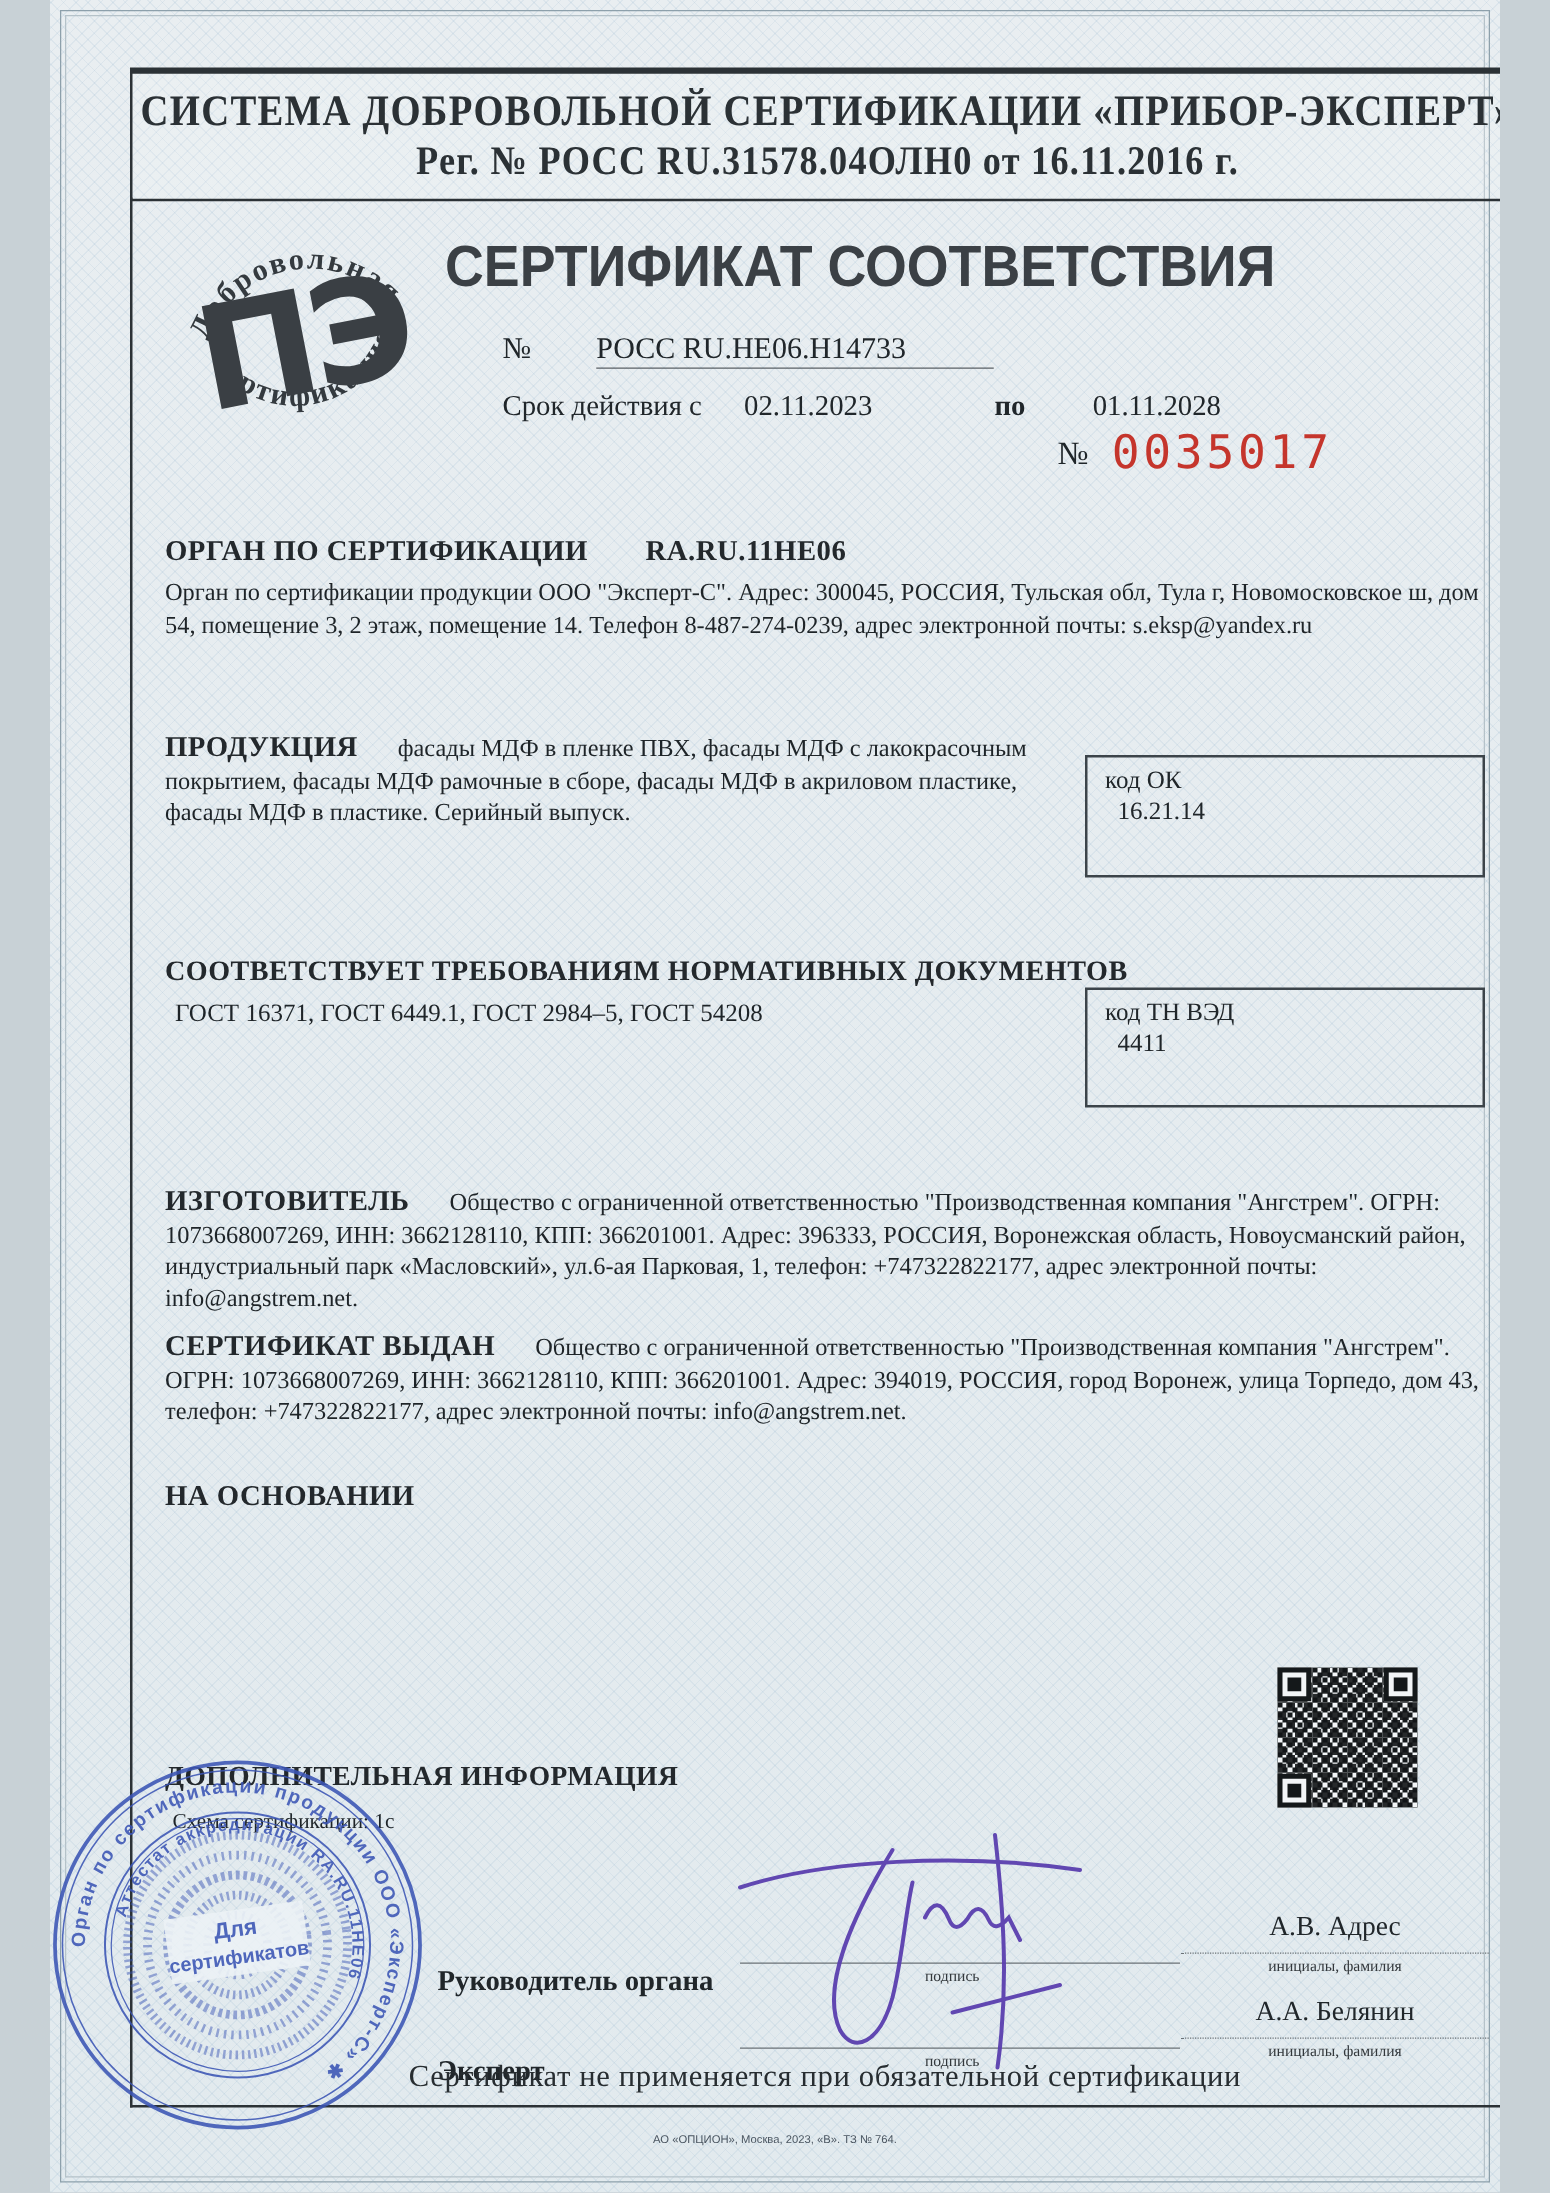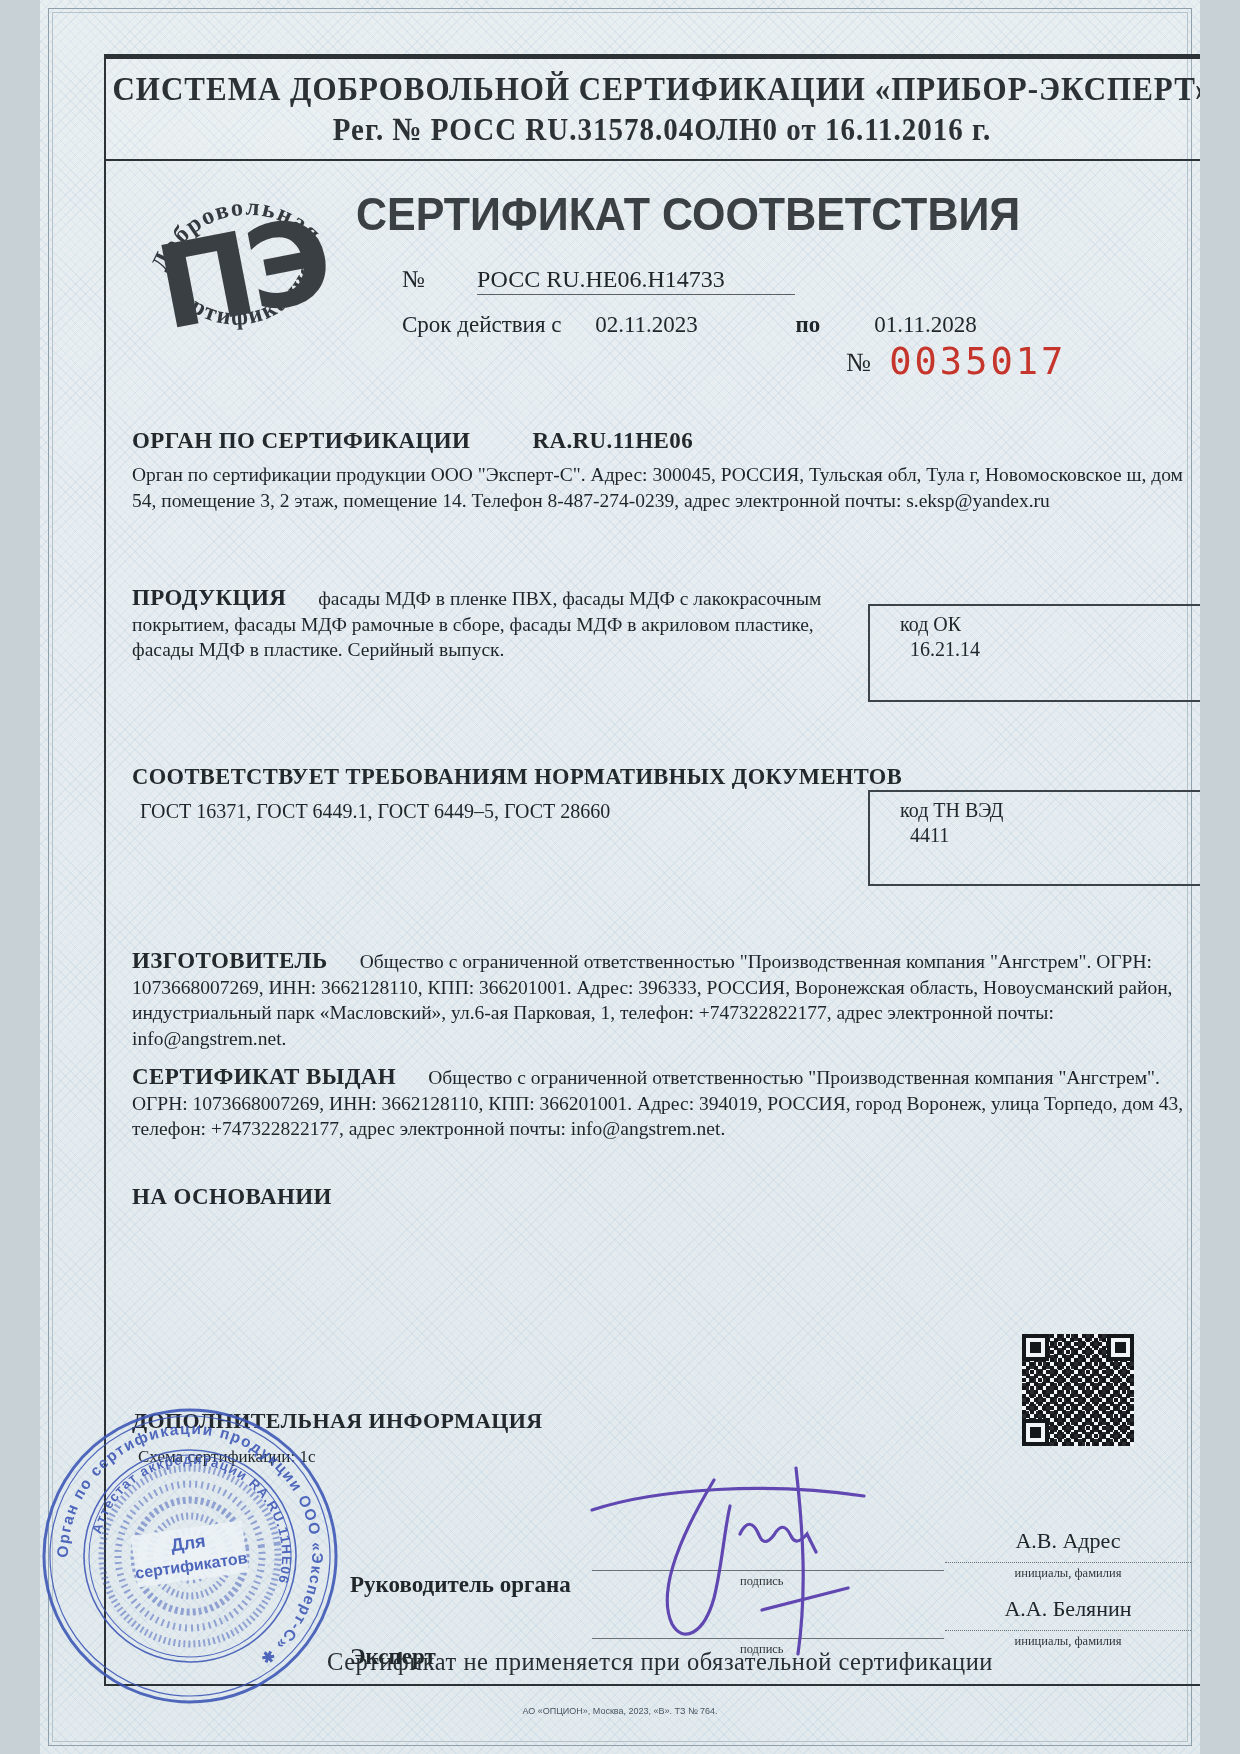--- a/index.html
+++ b/index.html
@@ -27,21 +27,21 @@
   .validity{left:362px;top:312px;font-size:23px;}
   .validity .d1{margin-left:28px;}
   .validity .po{margin-left:92px;font-weight:bold;}
   .validity .d2{margin-left:48px;}
   .blankno{left:806px;top:340px;font-size:26px;}
   .blankno .red{font-family:"DejaVu Sans Mono",monospace;font-size:37px;color:#c5352c;
     letter-spacing:3px;margin-left:12px;vertical-align:-3px;}
   .sec-h{font-weight:bold;font-size:23px;letter-spacing:.4px;color:#23282c;}
   .body-t{font-size:19.5px;line-height:1.32;color:#1e2428;}
   .inline-h .sec-h{margin-right:28px;}
-  .codebox{position:absolute;border:2px solid #3c444a;width:316px;padding-left:16px;}
+  .codebox{position:absolute;border:2px solid #3c444a;width:316px;}
   .codebox .cl{font-size:20px;padding:7px 0 0 14px;}
   .codebox .cv{font-size:20px;padding:2px 0 0 24px;}
   .sig-role{font-weight:bold;font-size:23px;margin-top:36px;}
   .sig-line{border-top:1.5px solid #6b7277;}
   .cap{font-size:12.5px;color:#33383c;}
   .sig-name{font-size:22px;text-align:center;}
   .dotline{border-top:1px dotted #6b7277;}
   .footer-note{left:64px;width:1112px;top:1648px;text-align:center;font-size:24.5px;
     letter-spacing:.5px;color:#272d31;}
   .imprint{left:0;width:100%;top:1706px;text-align:center;font-size:9px;
@@ -102,35 +102,35 @@
     <span class="d2">01.11.2028</span>
   </div>
 
   <div class="abs blankno">
     <span>№</span>
     <span class="red">0035017</span>
   </div>
 
   <div class="abs" style="left:92px;top:428px;">
     <span class="sec-h">ОРГАН ПО СЕРТИФИКАЦИИ</span>
-    <span class="sec-h" style="margin-left:58px;font-weight:bold;">RA.RU.11НЕ06</span>
+    <span class="sec-h" style="margin-left:42px;font-weight:bold;">RA.RU.11НЕ06</span>
   </div>
   <div class="abs body-t" style="left:92px;top:462px;width:1052px;">Орган по сертификации продукции ООО "Эксперт-С". Адрес: 300045, РОССИЯ, Тульская обл, Тула г, Новомосковское ш, дом 54, помещение 3, 2 этаж, помещение 14. Телефон 8-487-274-0239, адрес электронной почты: s.eksp@yandex.ru</div>
 
   <div class="abs inline-h" style="left:92px;top:585px;width:742px;">
     <span class="sec-h">ПРОДУКЦИЯ</span>
     <span class="body-t">фасады МДФ в пленке ПВХ, фасады МДФ с лакокрасочным покрытием,  фасады МДФ рамочные в сборе, фасады МДФ в акриловом пластике, фасады МДФ в пластике. Серийный выпуск.</span>
   </div>
   <div class="codebox" style="left:828px;top:604px;height:94px;">
     <div class="cl">код ОК</div>
     <div class="cv">16.21.14</div>
   </div>
 
   <div class="abs sec-h" style="left:92px;top:764px;font-size:22.5px;">СООТВЕТСТВУЕТ ТРЕБОВАНИЯМ НОРМАТИВНЫХ ДОКУМЕНТОВ</div>
-  <div class="abs body-t" style="left:100px;top:798px;width:720px;font-size:20px;">ГОСТ 16371, ГОСТ 6449.1,  ГОСТ 6449–5, ГОСТ 28660</div>
+  <div class="abs body-t" style="left:100px;top:798px;width:720px;font-size:20px;">ГОСТ 16371, ГОСТ 6449.1,  ГОСТ 2984–5, ГОСТ 54208</div>
   <div class="codebox" style="left:828px;top:790px;height:92px;">
     <div class="cl">код ТН ВЭД</div>
     <div class="cv">4411</div>
   </div>
 
   <div class="abs inline-h" style="left:92px;top:948px;width:1056px;">
     <span class="sec-h">ИЗГОТОВИТЕЛЬ</span>
     <span class="body-t">Общество с ограниченной ответственностью "Производственная компания "Ангстрем". ОГРН: 1073668007269, ИНН: 3662128110, КПП: 366201001. Адрес: 396333, РОССИЯ, Воронежская область, Новоусманский район, индустриальный парк «Масловский», ул.6-ая Парковая, 1, телефон: +747322822177, адрес электронной почты: info@angstrem.net.</span>
   </div>
 

